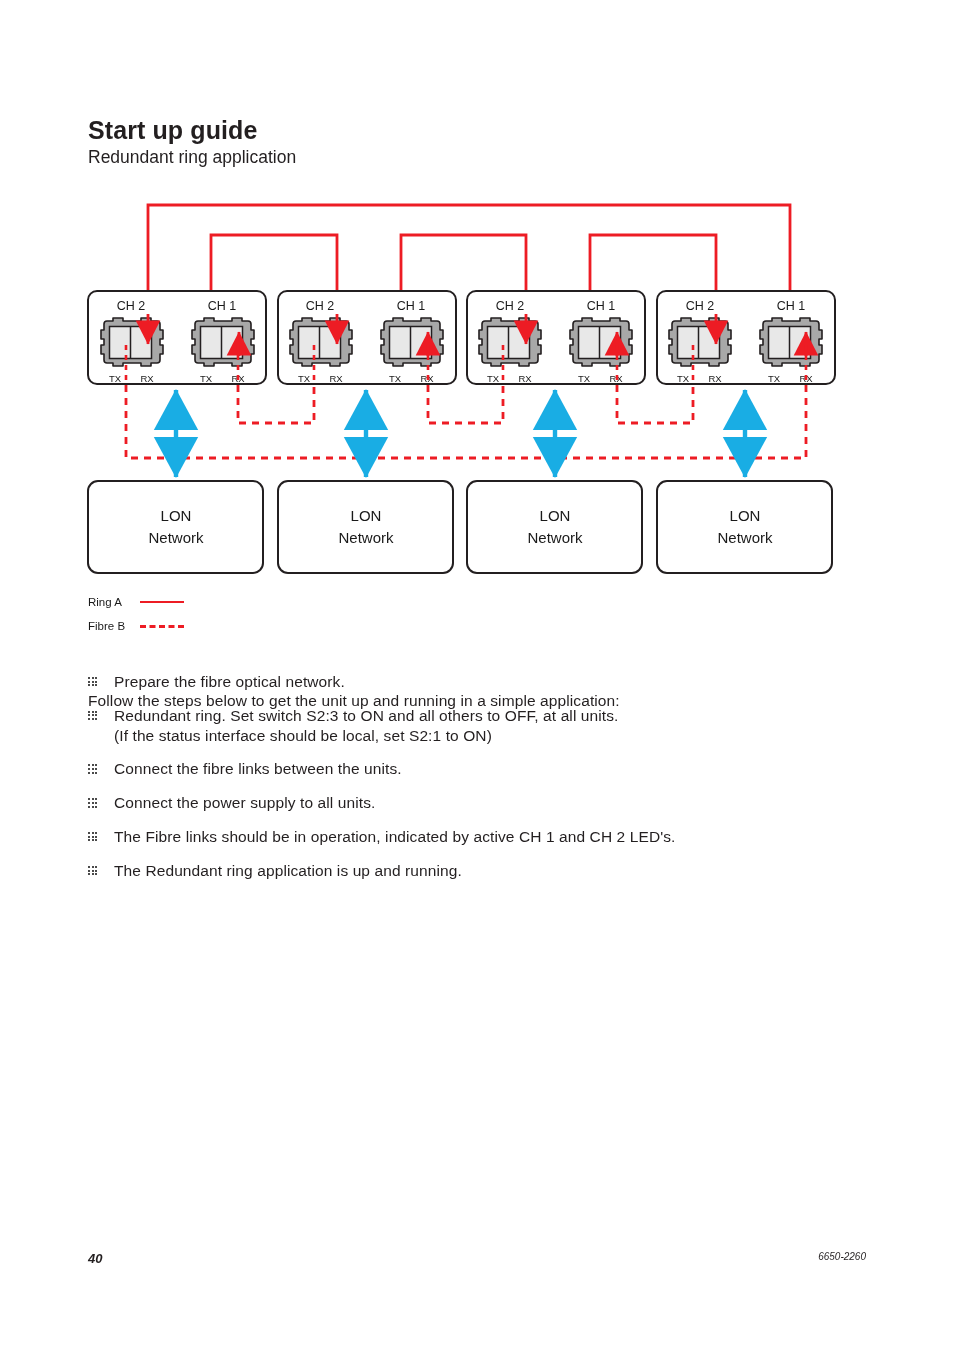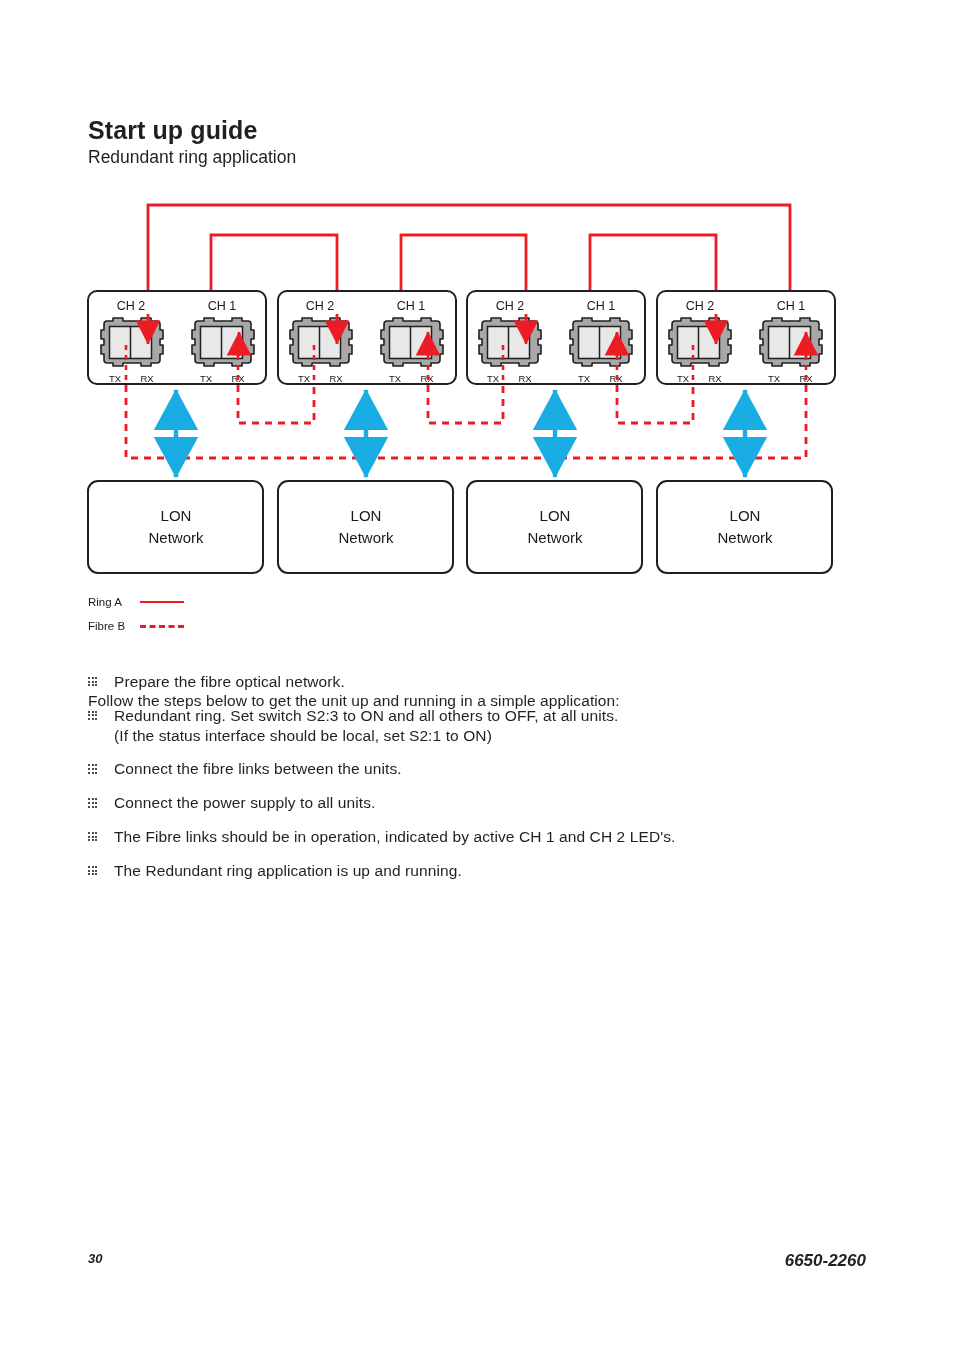--- a/index.html
+++ b/index.html
@@ -139,22 +139,22 @@
     top: 1251px;
     font-size: 13px;
     font-weight: bold;
     font-style: italic;
     color: #231f20;
   }
   .footer-doc {
     position: absolute;
     right: 88px;
     top: 1251px;
-    font-size: 17px;
-    font-weight: bold;
+    font-size: 10px;
+    font-weight: normal;
     font-style: italic;
     color: #231f20;
   }
 
   .diagram text {
     font-family: "Liberation Sans", sans-serif;
     fill: #1a1a1a;
   }
 </style>
 </head>
@@ -431,14 +431,14 @@
           <i></i>
         </span>
     </span>
     <span class="step-text">
       <span>The Redundant ring application is up and running.</span>
     </span>
   </div>
 
 </div>
 
-<div class="footer-page">30</div>
+<div class="footer-page">40</div>
 <div class="footer-doc">6650-2260</div>
 
 </body></html>

